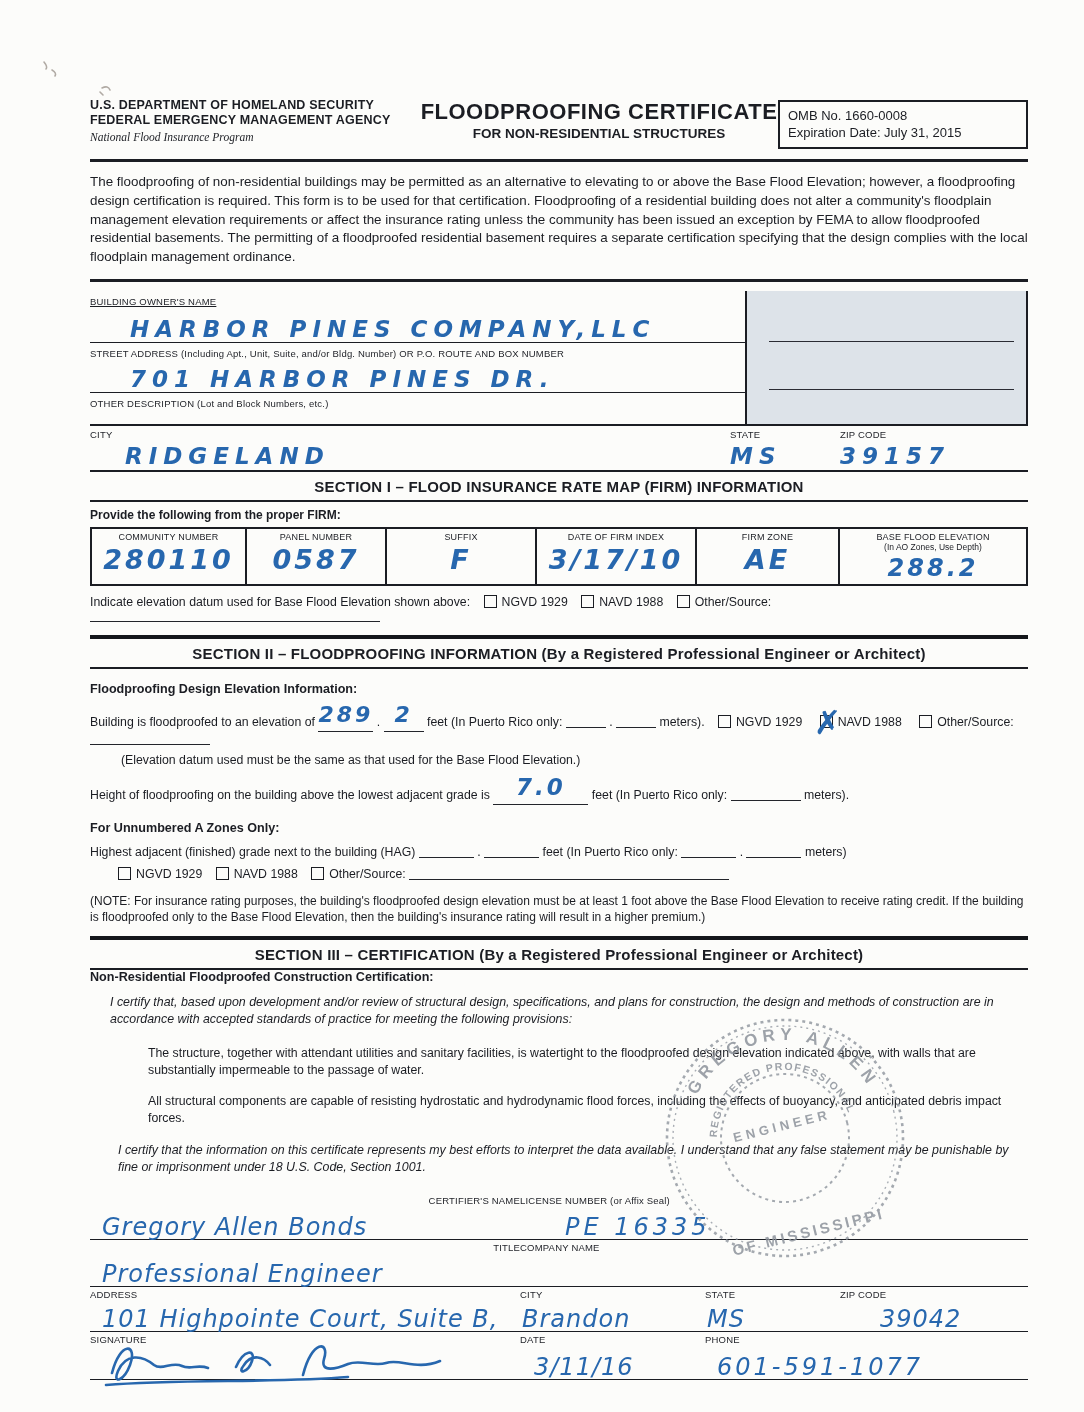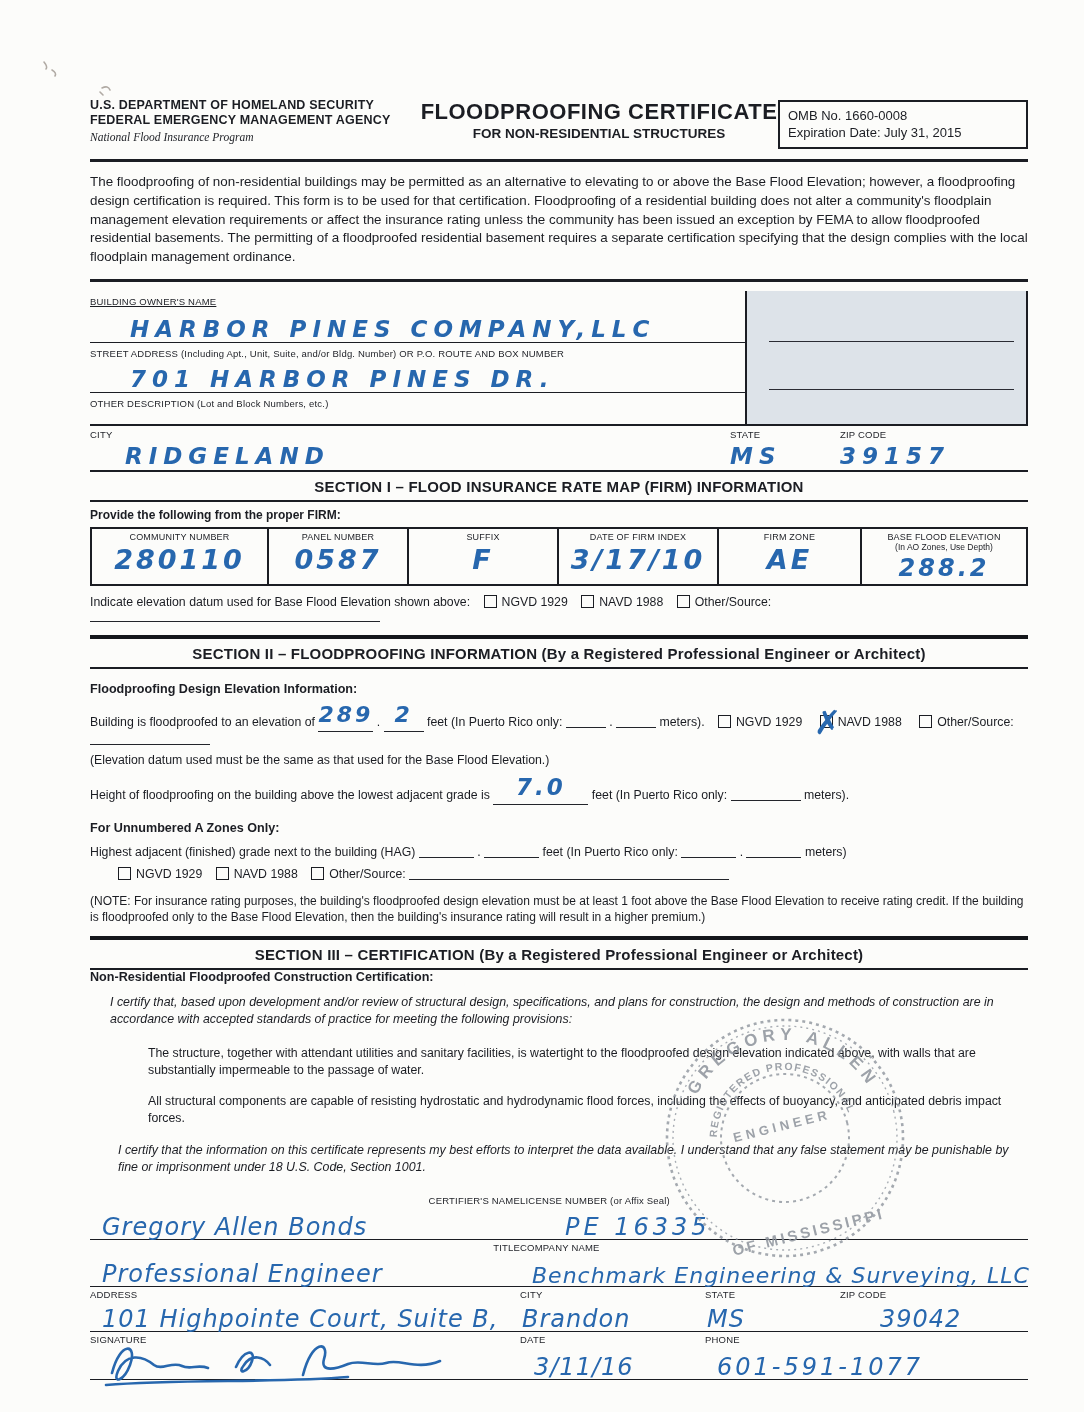--- a/index.html
+++ b/index.html
@@ -74,21 +74,21 @@
     content:"✗"; position:absolute; left:-7px; top:-13px;
     font-size:33px; color:#2767ae; font-weight:bold; font-style:italic;
     font-family:"DejaVu Sans", sans-serif;
   }
   .blank { display:inline-block; border-bottom:1.3px solid #23252b; height:13px; vertical-align:-2px; }
   .w40 {width:40px} .w55 {width:55px} .w70 {width:70px} .w120 {width:120px} .w290 {width:290px} .w320 {width:320px}
   .entry { display:inline-block; border-bottom:1.5px solid #23252b; text-align:center; position:relative; }
   .entry .hand { position:relative; top:3px; }
 
   .bold-line { font-size:12.6px; font-weight:bold; }
-  .body-line { font-size:12.3px; }
+  .body-line { font-size:12.3px;margin-left:31px; }
   .note-par { font-size:12px; line-height:16.5px; }
   .cert-par { font-size:12.4px; line-height:17.5px; font-style:italic; }
   .prov-par { font-size:12.3px; line-height:17.5px; margin-left:58px; }
 
   
   .crow { display:flex; border-bottom:1.5px solid #1b1d23; position:relative; }
   .crow > div { position:relative; }
   .crow .flabel { display:block; padding-top:2px; }
   .crow .hand { position:absolute; bottom:-2px; left:12px; white-space:nowrap; }
   .crow1 { height:47px; } .crow2 { height:47px; } .crow3 { height:45px; } .crow4 { height:48px; }
@@ -168,21 +168,21 @@
         </div>
       </div>
     </div>
 
     <div class="sec-band">SECTION I – FLOOD INSURANCE RATE MAP (FIRM) INFORMATION</div>
     <div class="provide">Provide the following from the proper FIRM:</div>
 
     <table class="firm">
       <tbody>
           <tr>
-        <td style="width:177px">
+        <td style="width:155px">
           <span class="cellhdr">COMMUNITY NUMBER</span>
           <span class="hand hand-num" style="font-size:27px">280110</span>
         </td>
         <td style="width:140px">
           <span class="cellhdr">PANEL NUMBER</span>
           <span class="hand hand-num" style="font-size:27px">0587</span>
         </td>
         <td style="width:150px">
           <span class="cellhdr">SUFFIX</span>
           <span class="hand hand-num" style="font-size:27px">F</span>
@@ -281,21 +281,20 @@
           <span class="hand hand-lc" style="left:45px; letter-spacing:4px">PE 16335</span>
         </div>
       </div>
       <div class="crow crow2">
         <div class="cA">
           <span class="flabel">TITLE</span>
           <span class="hand hand-lc">Professional Engineer</span>
         </div>
         <div class="cB">
           <span class="flabel">COMPANY NAME</span>
-          <span class="hand hand-lc" style="font-size:22px">Benchmark Engineering &amp; Surveying, LLC</span>
         </div>
       </div>
       <div class="crow crow3">
         <div class="c3a">
           <span class="flabel">ADDRESS</span>
           <span class="hand hand-lc">101 Highpointe Court, Suite B,</span>
         </div>
         <div class="c3b">
           <span class="flabel">CITY</span>
           <span class="hand hand-lc" style="left:2px">Brandon</span>

